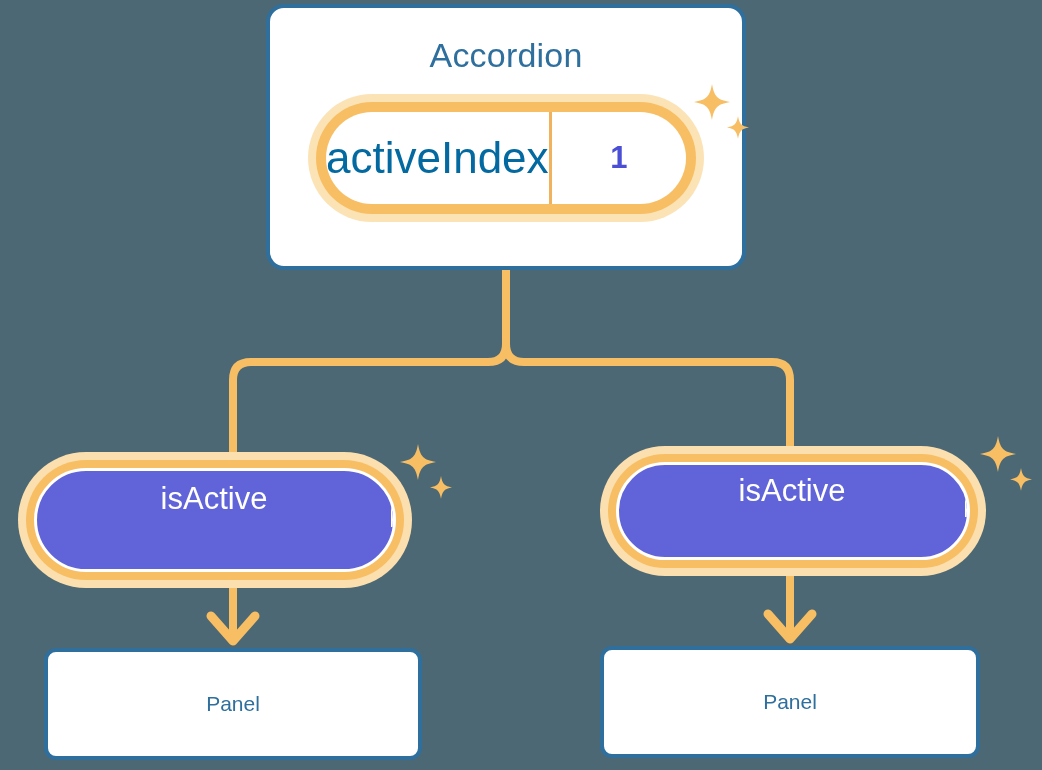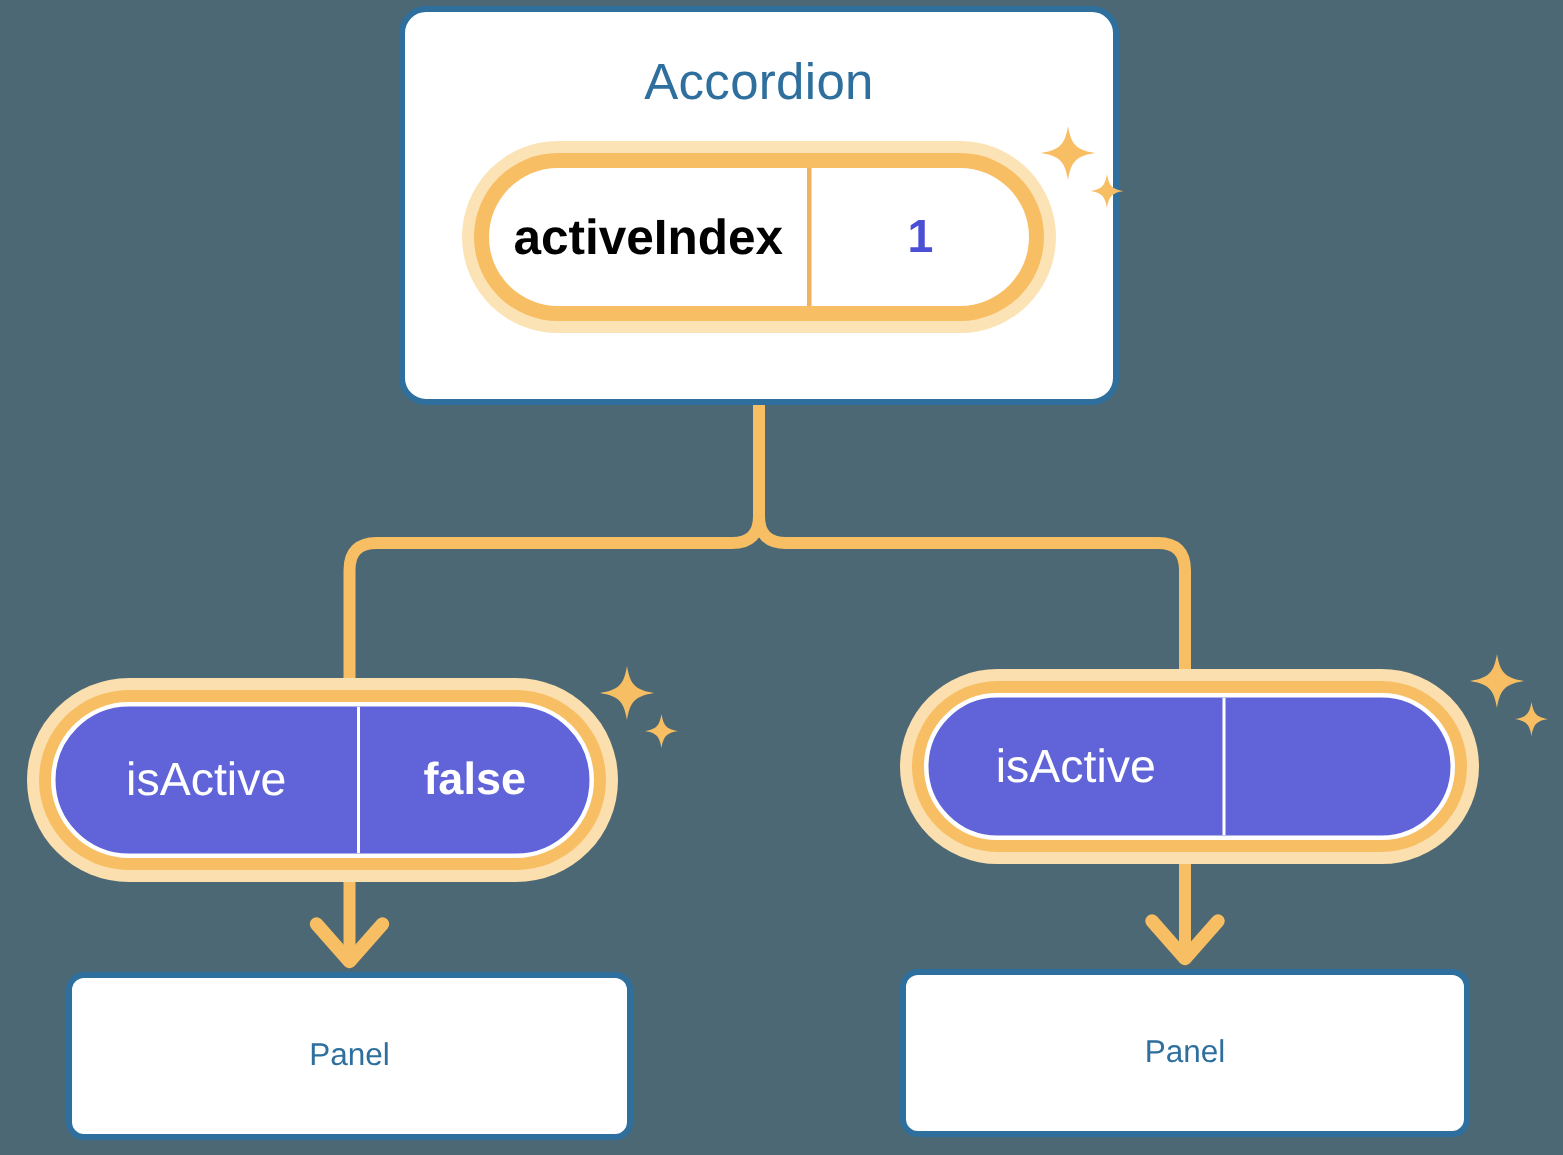--- a/index.html
+++ b/index.html
@@ -113,39 +113,40 @@
     left: 308px;
     top: 94px;
     width: 396px;
     height: 128px;
   }
   #activeindex-pill .pill-glow { background: #FCE3B6; }
   #activeindex-pill .pill-ring { background: #F8BE63; }
   #activeindex-pill .pill-body { background: #FFFFFF; inset: 18px; }
   #activeindex-pill .cell-key {
     flex: 0 0 59%;
-    color: #000000;
-    font-size: 33px;
-    font-weight: 700;
+    color: #0369a1;
+    font-size: 44px;
+    font-weight: 400;
   }
   #activeindex-pill .cell-val {
     flex: 1 1 auto;
     color: #4A4FD6;
     font-size: 31px;
     font-weight: 700;
     border-left: 3px solid #F0B25C;
   }
 
   
   .pill-purple .pill-glow { background: #FBDFAE; }
   .pill-purple .pill-ring { background: #F8BE63; }
   .pill-purple .pill-body {
     background: #6064D8;
     inset: 16px;
     border: 3px solid #FFFFFF;
+    flex-direction: column;
   }
   .pill-purple .cell-key {
     flex: 0 0 57%;
     color: #FFFFFF;
     font-size: 31px;
     font-weight: 400;
     border-right: 2px solid #FFFFFF;
   }
   .pill-purple .cell-val {
     flex: 1 1 auto;
@@ -249,21 +250,20 @@
       <path fill="#F8BE63" d="M22 0 C24.2 12.6 27.4 15.8 40 18 C27.4 20.2 24.2 23.4 22 36 C19.8 23.4 16.6 20.2 4 18 C16.6 15.8 19.8 12.6 22 0 Z"></path>
       <path fill="#F8BE63" d="M48 32 C49.4 40 51.4 42 59 43.4 C51.4 44.8 49.4 46.8 48 54.8 C46.6 46.8 44.6 44.8 37 43.4 C44.6 42 46.6 40 48 32 Z"></path>
     </svg>
   </div>
 
   <div id="isactive-pill-left" class="pill-wrap pill-purple">
     <div class="pill-glow"></div>
     <div class="pill-ring"></div>
     <div class="pill-body">
       <div class="pill-cell cell-key">isActive</div>
-      <div class="pill-cell cell-val">false</div>
     </div>
   </div>
 
   <div id="sparkles-left" class="sparkles">
     <svg width="62" height="70" viewBox="0 0 62 70" xmlns="http://www.w3.org/2000/svg">
       <path fill="#F8BE63" d="M22 4 C24.2 16.6 27.4 19.8 40 22 C27.4 24.2 24.2 27.4 22 40 C19.8 27.4 16.6 24.2 4 22 C16.6 19.8 19.8 16.6 22 4 Z"></path>
       <path fill="#F8BE63" d="M45 36 C46.4 44 48.4 46 56 47.4 C48.4 48.8 46.4 50.8 45 58.8 C43.6 50.8 41.6 48.8 34 47.4 C41.6 46 43.6 44 45 36 Z"></path>
     </svg>
   </div>
 

